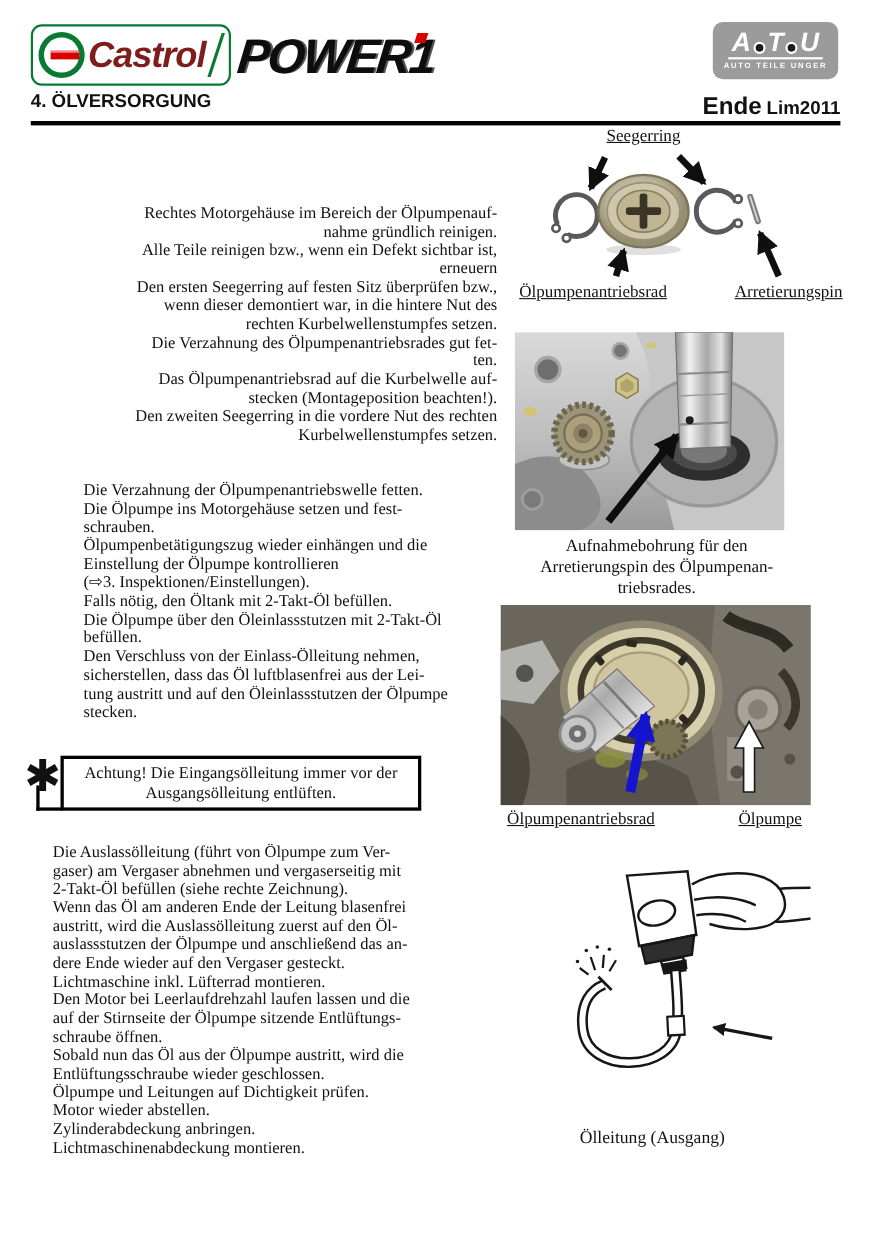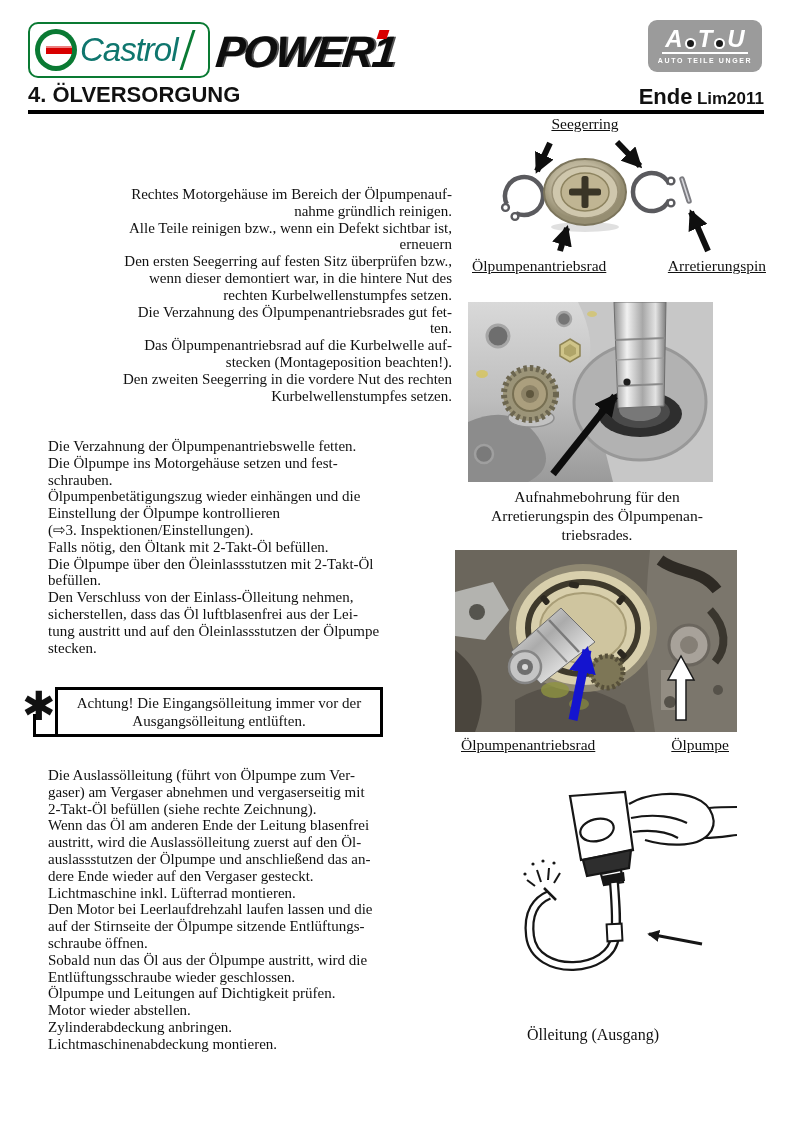--- a/index.html
+++ b/index.html
@@ -4,53 +4,53 @@
 <style>
   html,body{margin:0;padding:0;background:#e8e8e8;}
   .page{position:relative;width:794px;height:1122px;margin:0 auto;background:#ffffff;
         font-family:"Liberation Serif",serif;color:#111;overflow:hidden;}
   .abs{position:absolute;}
 
   
   .castrol{left:28px;top:22px;width:182px;height:56px;display:flex;align-items:center;
            background:#fff;border:2px solid #0a7a33;border-radius:10px;padding:0 6px 0 4px;box-sizing:border-box;}
   .castrol-emblem{width:44px;height:44px;flex:0 0 44px;}
-  .castrol-word{font-family:"Liberation Sans",sans-serif;font-style:italic;font-weight:normal;
-                font-size:33px;color:#0f766e;letter-spacing:-1px;margin-left:2px;
+  .castrol-word{font-family:"Liberation Sans",sans-serif;font-style:italic;font-weight:bold;
+                font-size:33px;color:#7f1d1d;letter-spacing:-1px;margin-left:2px;
                 text-shadow:1px 1px 0 #fff;}
   .castrol-slash{width:3px;height:40px;background:#0a7a33;transform:skewX(-18deg);margin-left:8px;}
   .power1{left:216px;top:28px;width:200px;height:52px;}
   .power1-word{font-family:"Liberation Sans",sans-serif;font-weight:900;font-style:italic;
                font-size:44px;line-height:48px;color:#0d0d0d;letter-spacing:-2px;transform:skewX(-6deg);
                text-shadow:2px 0 0 #555;}
   .power1-accent{position:absolute;right:28px;top:2px;width:10px;height:9px;background:#d80000;
                  transform:skewX(-18deg);}
   .atu{left:648px;top:20px;width:114px;height:52px;background:#9b9b9b;border-radius:9px;
        display:flex;flex-direction:column;align-items:center;justify-content:center;}
   .atu-letters{display:flex;align-items:flex-end;font-family:"Liberation Sans",sans-serif;
                font-weight:900;font-style:italic;font-size:24px;line-height:22px;color:#fff;gap:2px;}
   .atu-wheel{width:11px;height:11px;border-radius:50%;background:#1a1a1a;border:2px solid #fff;
              box-sizing:border-box;margin-bottom:1px;}
   .atu-bar{width:86px;height:2px;background:#fff;margin:2px 0 3px 0;}
   .atu-sub{font-family:"Liberation Sans",sans-serif;font-size:7px;font-weight:bold;color:#fff;
            letter-spacing:1.6px;}
 
   .section-title{left:28px;top:82px;font-family:"Liberation Sans",sans-serif;font-weight:bold;
-                 font-size:22px;letter-spacing:0;}
+                 font-size:17px;letter-spacing:0;}
   .model{right:30px;top:84px;font-family:"Liberation Sans",sans-serif;font-weight:bold;text-align:right;}
   .model .race{font-size:22px;}
   .model .lim{font-size:17px;}
   .title-rule{left:28px;top:110px;width:736px;height:4px;background:#000;}
 
   
   .heading{left:48px;top:119px;width:400px;font-weight:bold;font-size:17.5px;line-height:24px;
            letter-spacing:.2px;white-space:pre-line;}
   .para{left:48px;width:404px;font-size:15px;line-height:16.8px;white-space:pre-line;}
   .para1{top:186px;text-align:right;}
-  .para2{top:438px;}
+  .para2{top:438px;margin-left:28px;}
   .para3{top:767px;}
 
   .warning-box{left:55px;top:687px;width:322px;height:44px;border:3px solid #000;
                display:flex;align-items:center;justify-content:center;}
   .warning-text{font-size:15px;line-height:18px;text-align:center;white-space:pre-line;}
   .warn-star{left:22px;top:686px;font-size:40px;line-height:40px;font-family:"DejaVu Sans",sans-serif;
              font-weight:bold;}
   .warn-ext-v{left:33px;top:714px;width:3px;height:23px;background:#000;}
   .warn-ext-h{left:33px;top:734px;width:24px;height:3px;background:#000;}
 

